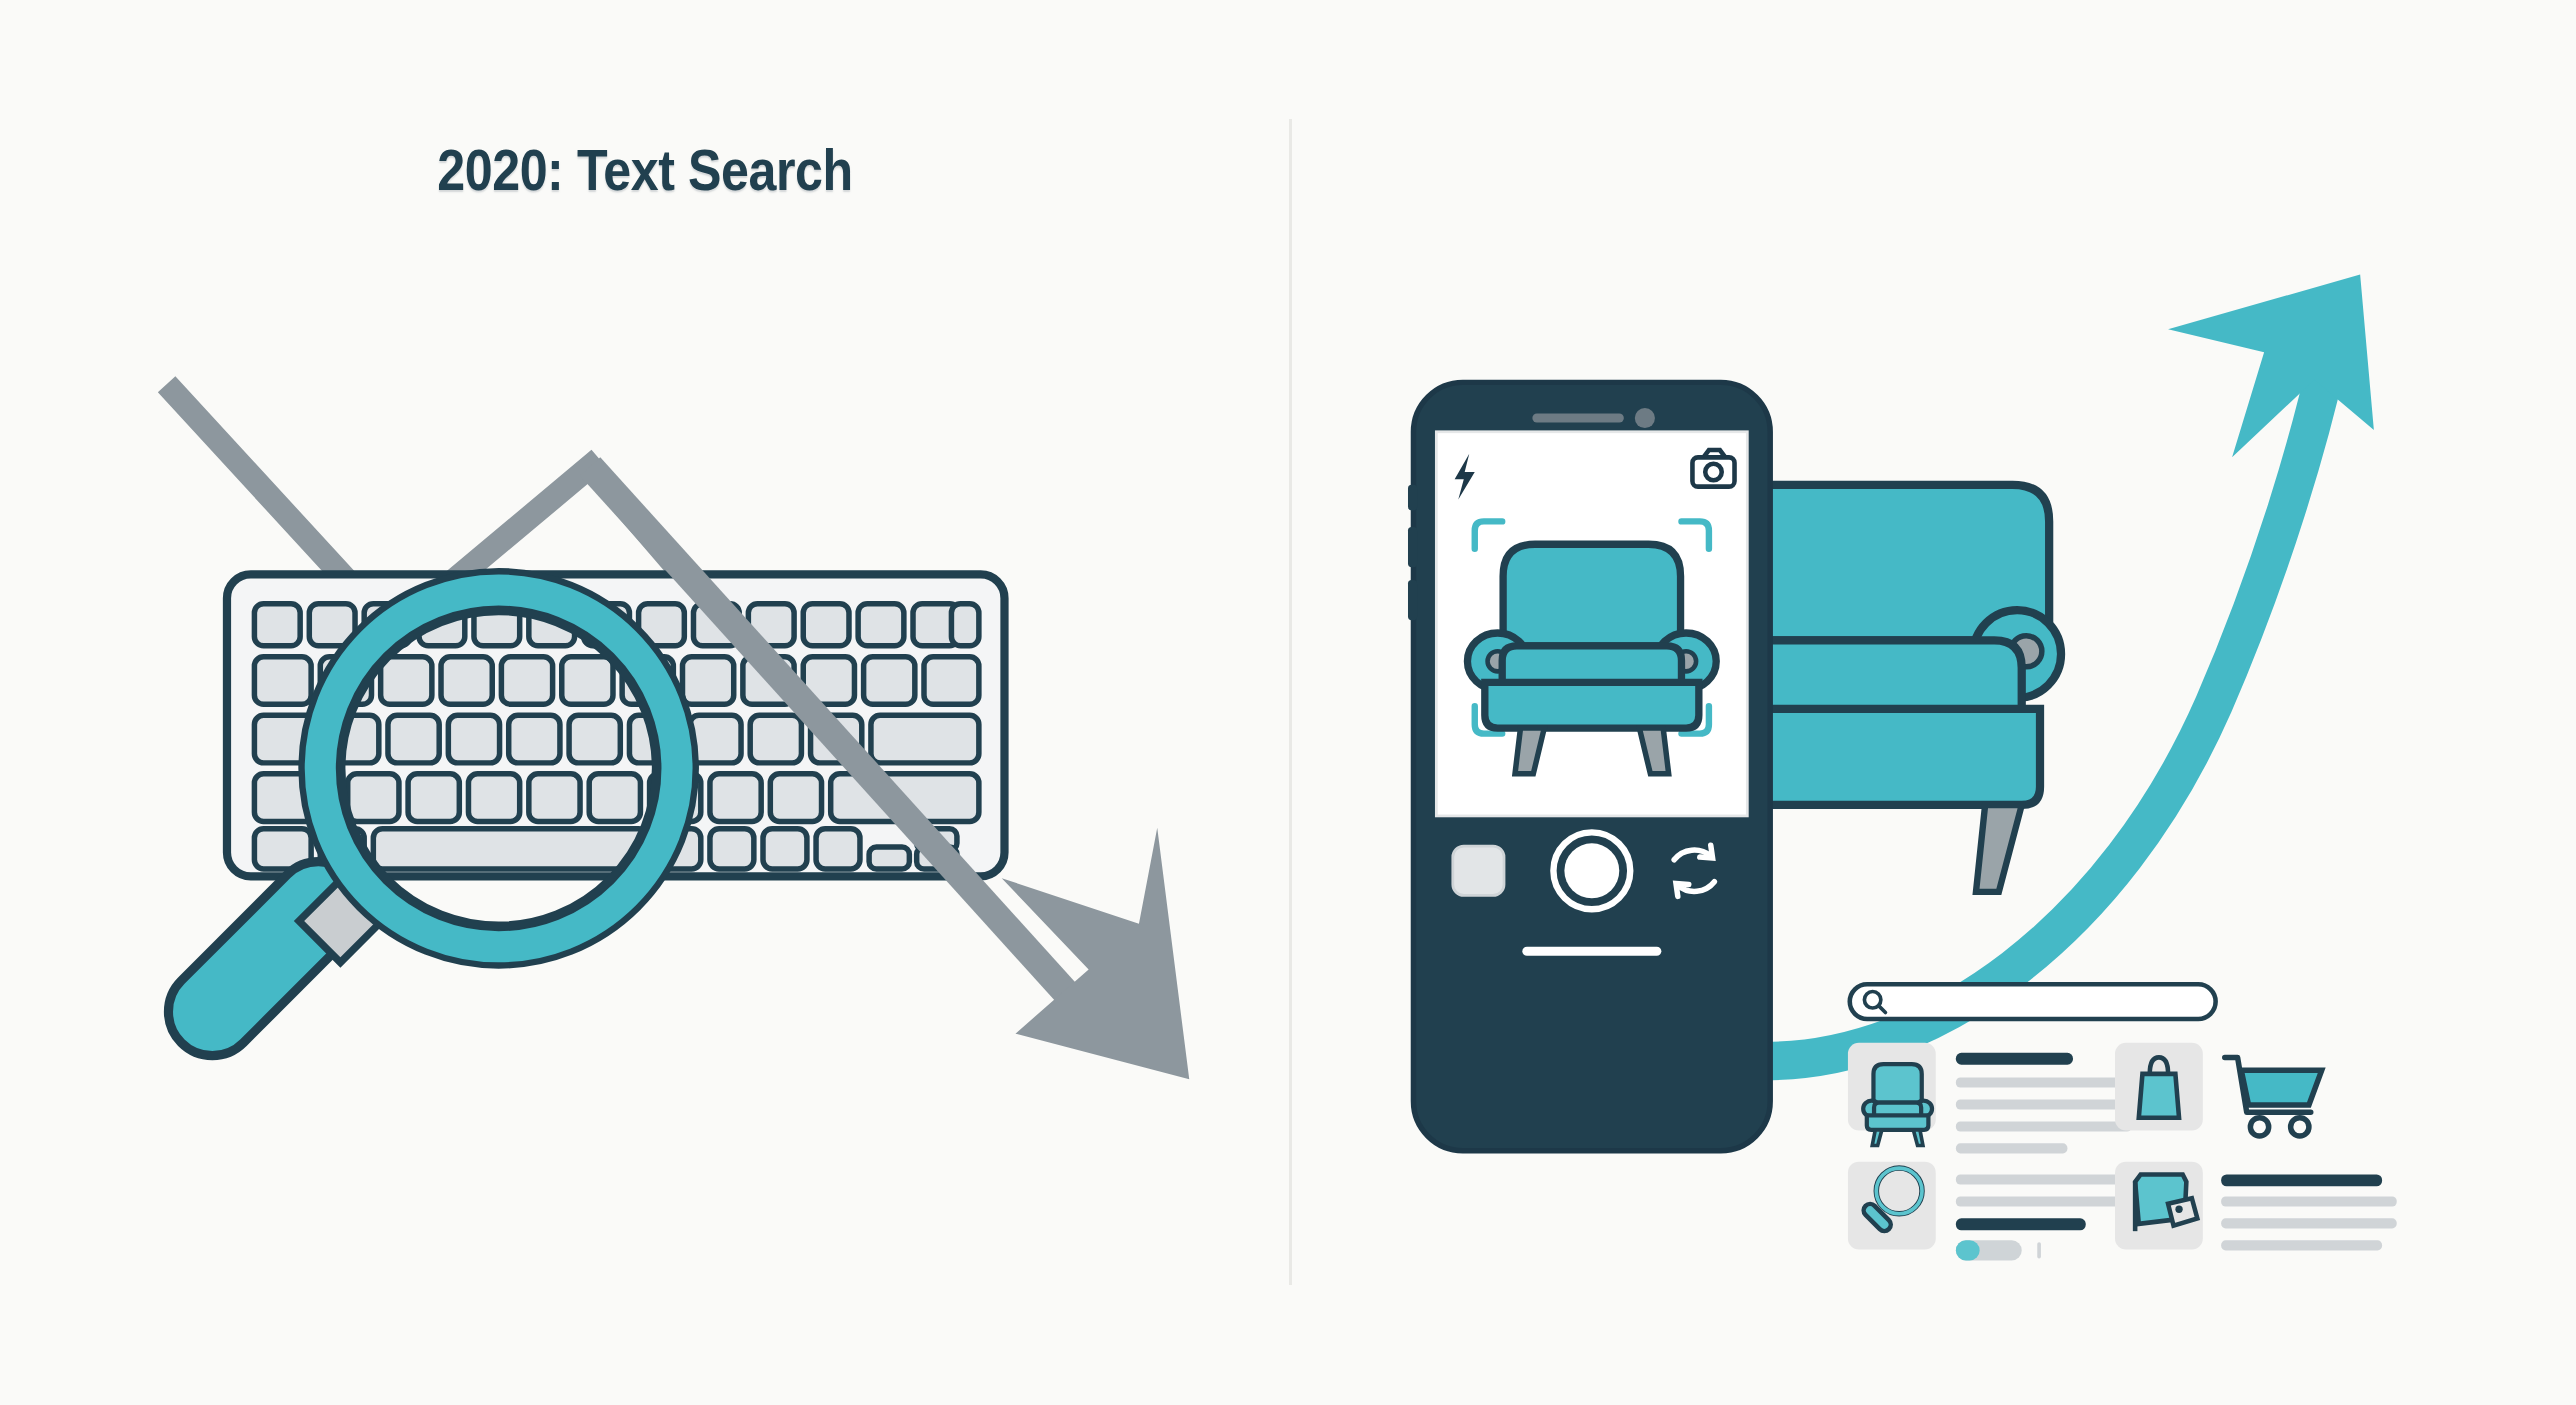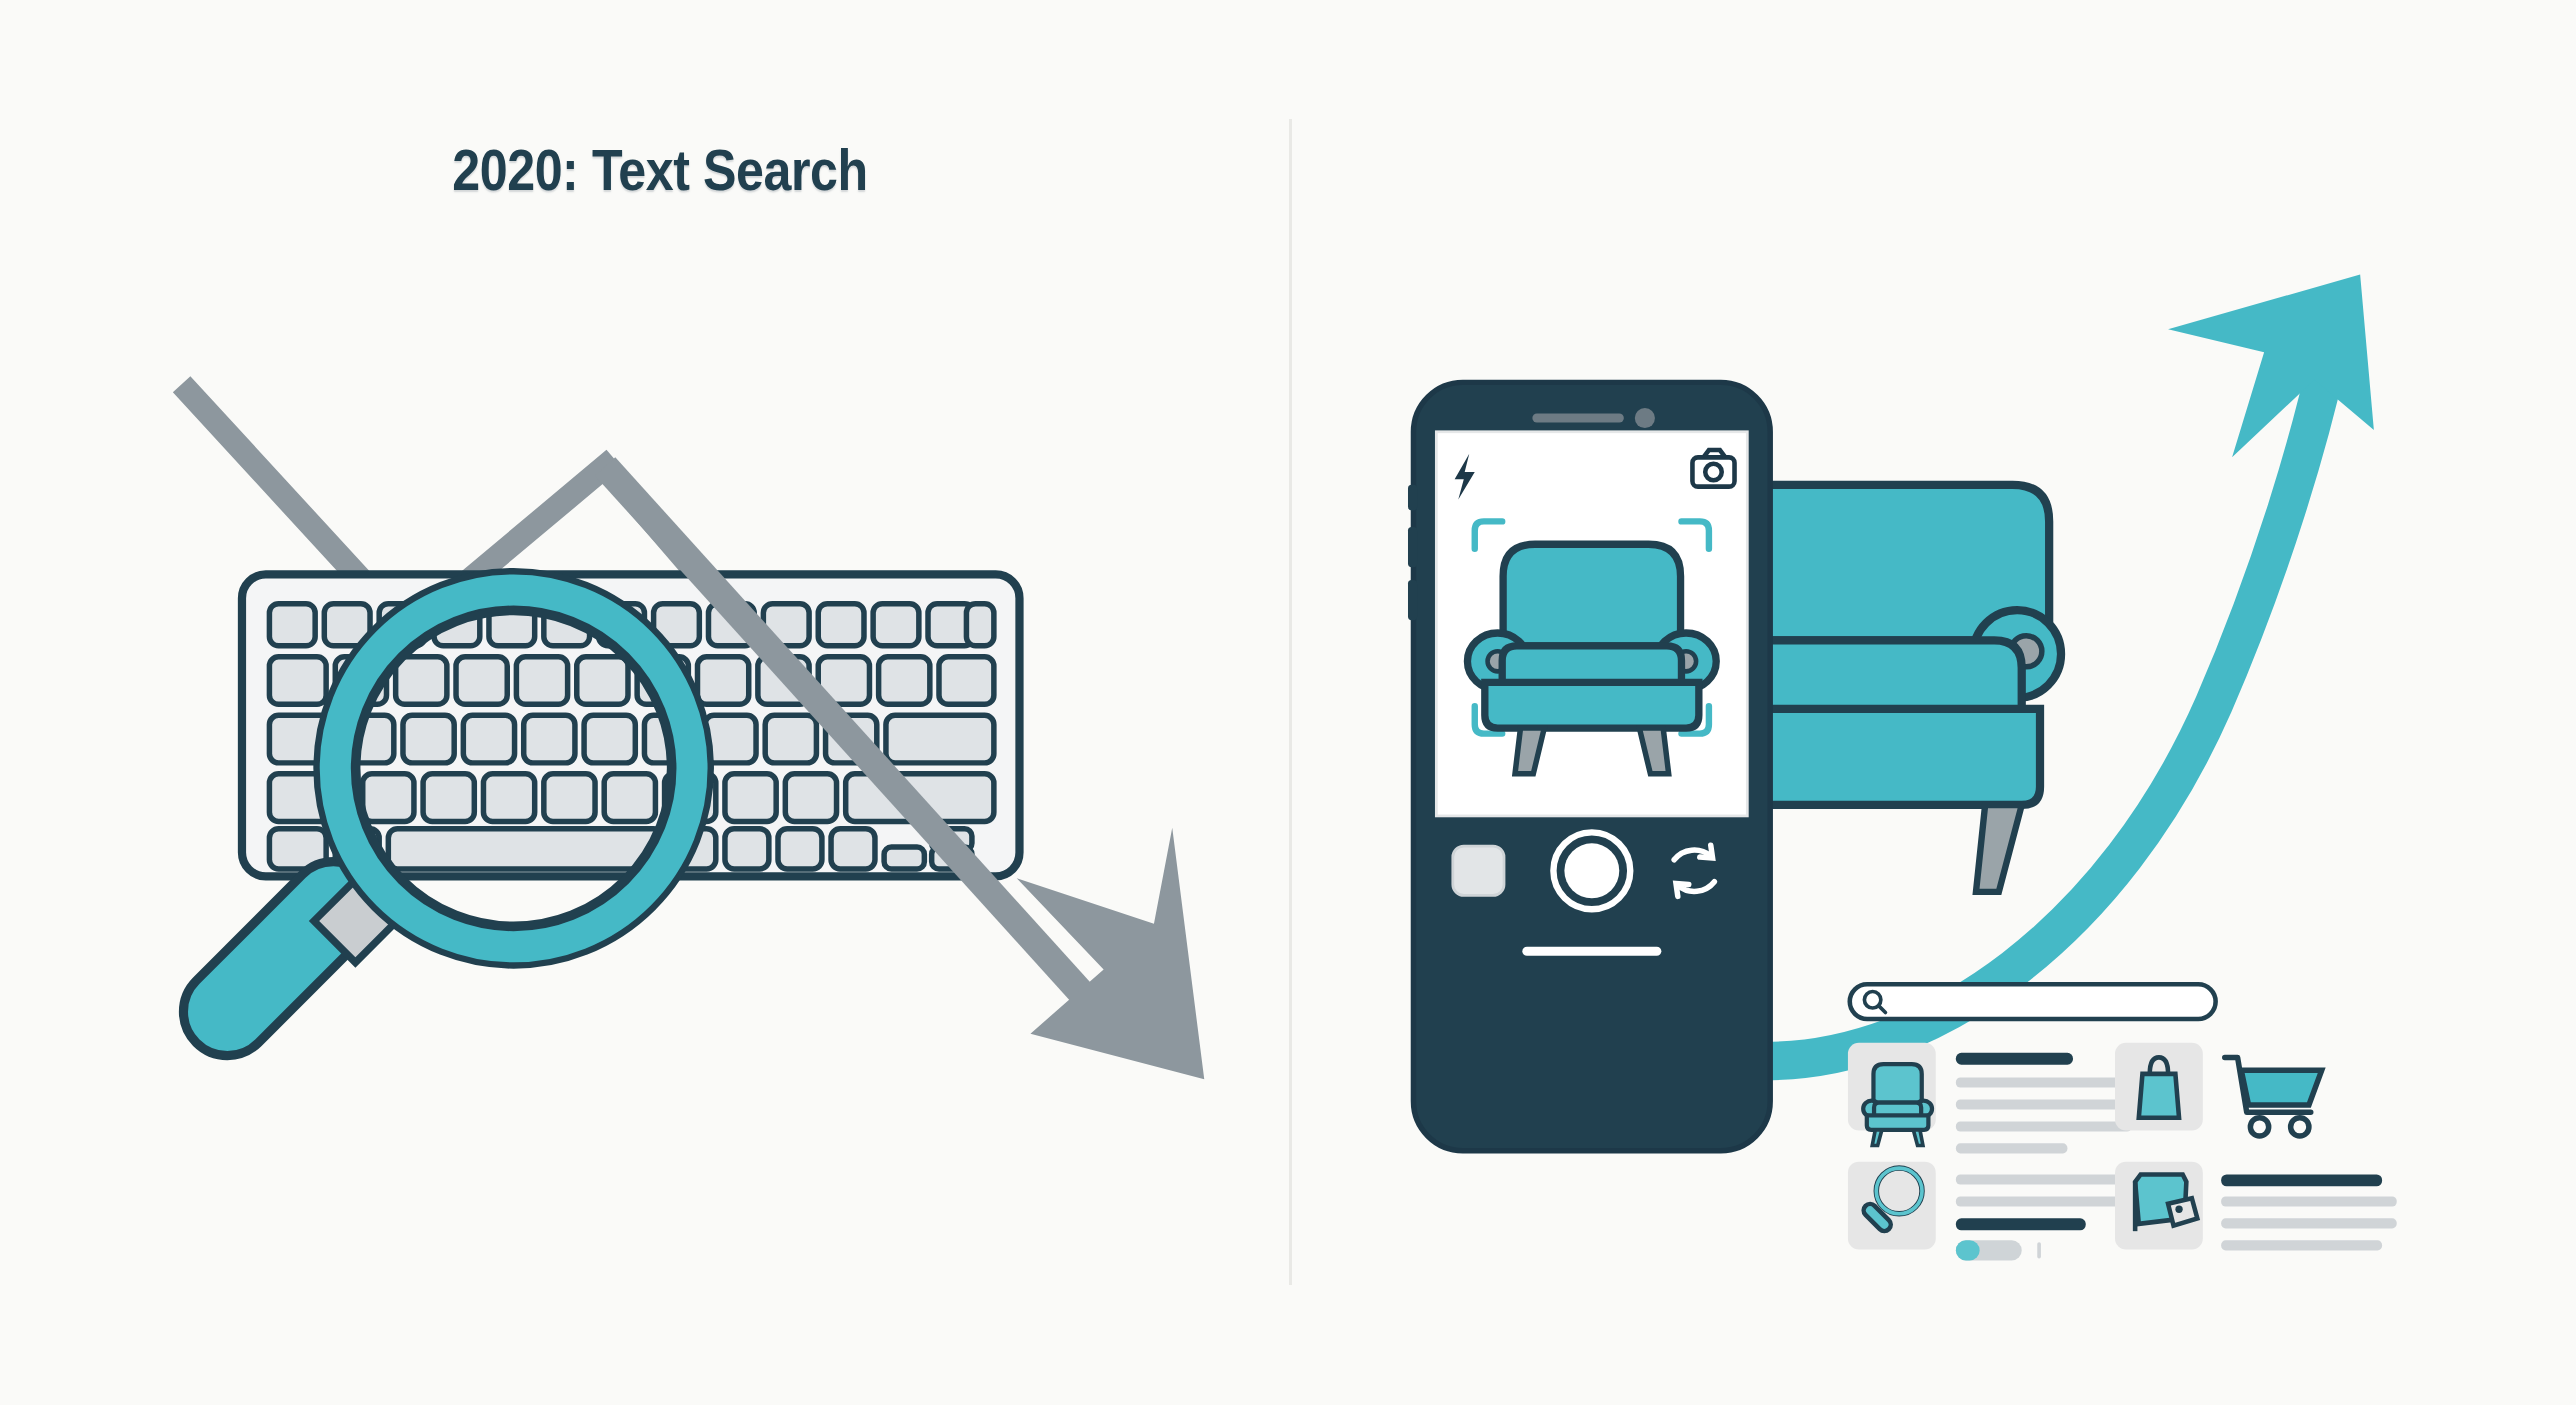--- a/index.html
+++ b/index.html
@@ -5,21 +5,21 @@
   html,body{margin:0;padding:0;}
   body{
     width:2576px;height:1405px;
     background:#fafaf8;
     font-family:"Liberation Sans", sans-serif;
     overflow:hidden;
     position:relative;
   }
   .stage{position:absolute;inset:0;}
   .panel{position:absolute;top:0;height:1405px;}
-  #panel-left{left:15px;width:1290px;}
+  #panel-left{left:0;width:1290px;}
   #panel-right{left:1290px;width:1286px;}
 
   .divider{
     position:absolute;left:1289px;top:119px;width:2.7px;height:1166px;
     background:#e9e9e6;
   }
 
   .title{
     position:absolute;
     text-align:center;

